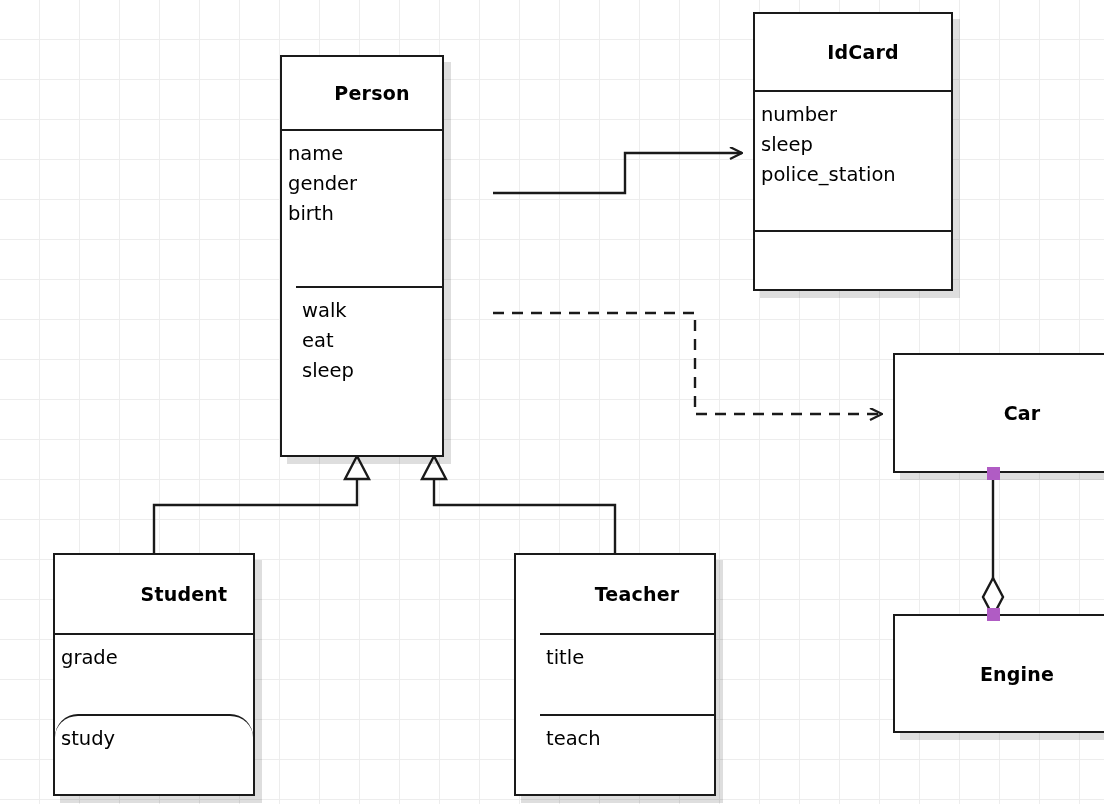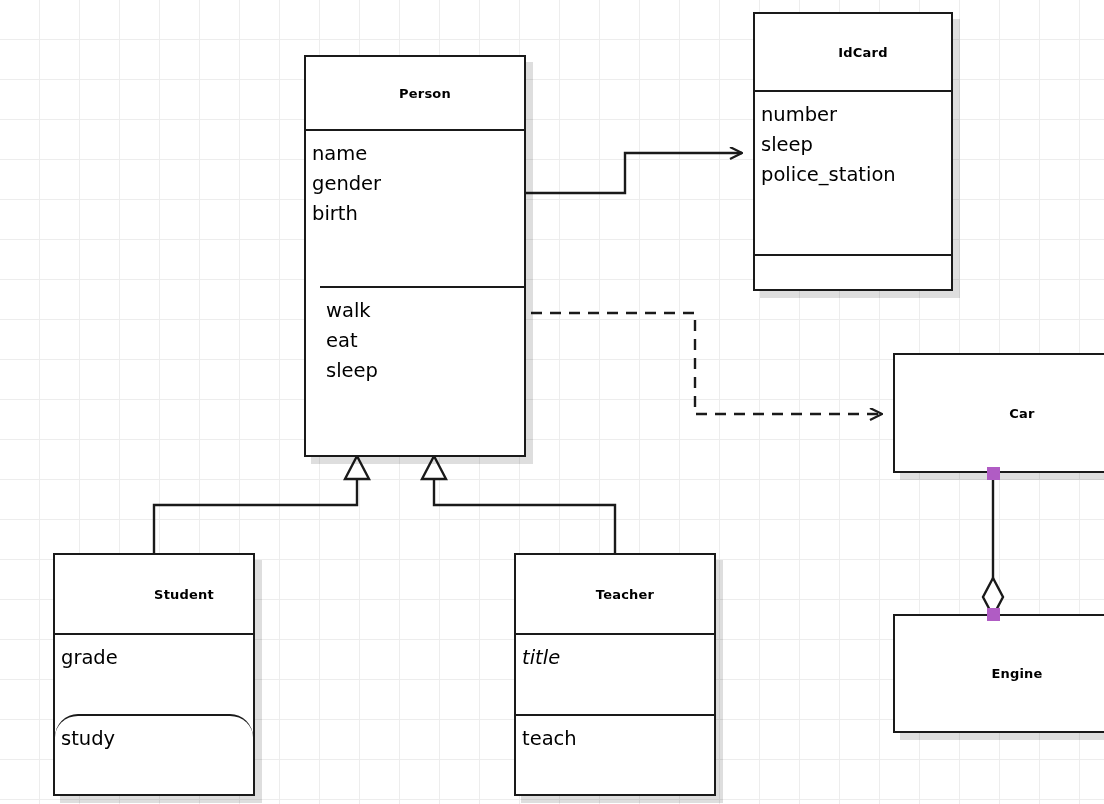--- a/index.html
+++ b/index.html
@@ -28,21 +28,21 @@
     border: 2px solid #1a1a1a;
     box-shadow: 7px 7px 0 rgba(0,0,0,0.13);
     z-index: 5;
   }
   .cls-title {
     box-sizing: border-box;
     display: flex;
     align-items: center;
     justify-content: center;
     font-weight: bold;
-    font-size: 13px;
+    font-size: 19px;
     color: #000000;
     letter-spacing: 0.2px;
     margin-left: 20px;
   }
   .cls-section {
     box-sizing: border-box;
     border-top: 2px solid #1a1a1a;
     padding: 8px 0 0 6px;
     display: flex;
     flex-direction: column;
@@ -100,37 +100,37 @@
       <path d="M154,553 L154,505 L357,505 L357,477" fill="none" stroke="#1a1a1a" stroke-width="2.4"></path>
       <polygon points="357,456 345,479 369,479" fill="#ffffff" stroke="#1a1a1a" stroke-width="2.4"></polygon>
     </g>
 
     <g>
       <path d="M615,553 L615,505 L434,505 L434,477" fill="none" stroke="#1a1a1a" stroke-width="2.4"></path>
       <polygon points="434,456 422,479 446,479" fill="#ffffff" stroke="#1a1a1a" stroke-width="2.4"></polygon>
     </g>
   </svg>
 
-  <div class="uml-class" style="left:304px; top:55px; width:222px; height:402px;">
+  <div class="uml-class" style="left:280px; top:55px; width:164px; height:402px;">
     <div class="cls-title" style="height:72px;">Person</div>
     <div class="cls-section" style="height:157px;">
       <div class="cls-member">name</div>
       <div class="cls-member">gender</div>
       <div class="cls-member">birth</div>
     </div>
     <div class="cls-section" style="height:169px;margin-left:14px;">
       <div class="cls-member">walk</div>
       <div class="cls-member">eat</div>
       <div class="cls-member">sleep</div>
     </div>
   </div>
 
   <div class="uml-class" style="left:753px; top:12px; width:200px; height:279px;">
     <div class="cls-title" style="height:76px;">IdCard</div>
-    <div class="cls-section" style="height:164px;">
+    <div class="cls-section" style="height:140px;">
       <div class="cls-member">number</div>
       <div class="cls-member">sleep</div>
       <div class="cls-member">police_station</div>
     </div>
     <div class="cls-section empty" style="height:35px;"></div>
   </div>
 
   <div class="uml-class" style="left:893px; top:353px; width:238px; height:120px;">
     <div class="cls-title" style="height:116px;">Car</div>
   </div>
@@ -142,23 +142,23 @@
   <div class="uml-class" style="left:53px; top:553px; width:202px; height:243px;">
     <div class="cls-title" style="height:78px;padding-left:40px;">Student</div>
     <div class="cls-section" style="height:81px;">
       <div class="cls-member">grade</div>
     </div>
     <div class="cls-section" style="height:68px;border-radius:23px;">
       <div class="cls-member">study</div>
     </div>
   </div>
 
-  <div class="uml-class" style="left:514px; top:553px; width:202px; height:243px;">
+  <div class="uml-class" style="left:514px; top:553px; width:202px; height:243px;padding-left:24px;">
     <div class="cls-title" style="height:78px;">Teacher</div>
-    <div class="cls-section" style="height:81px;font-style:italic;">
+    <div class="cls-section" style="height:81px;">
       <div class="cls-member">title</div>
     </div>
     <div class="cls-section" style="height:84px;">
       <div class="cls-member">teach</div>
     </div>
   </div>
 
   <svg class="edges edges-top">
     <g>
       <path d="M993,473 L993,592" fill="none" stroke="#1a1a1a" stroke-width="2.4"></path>

